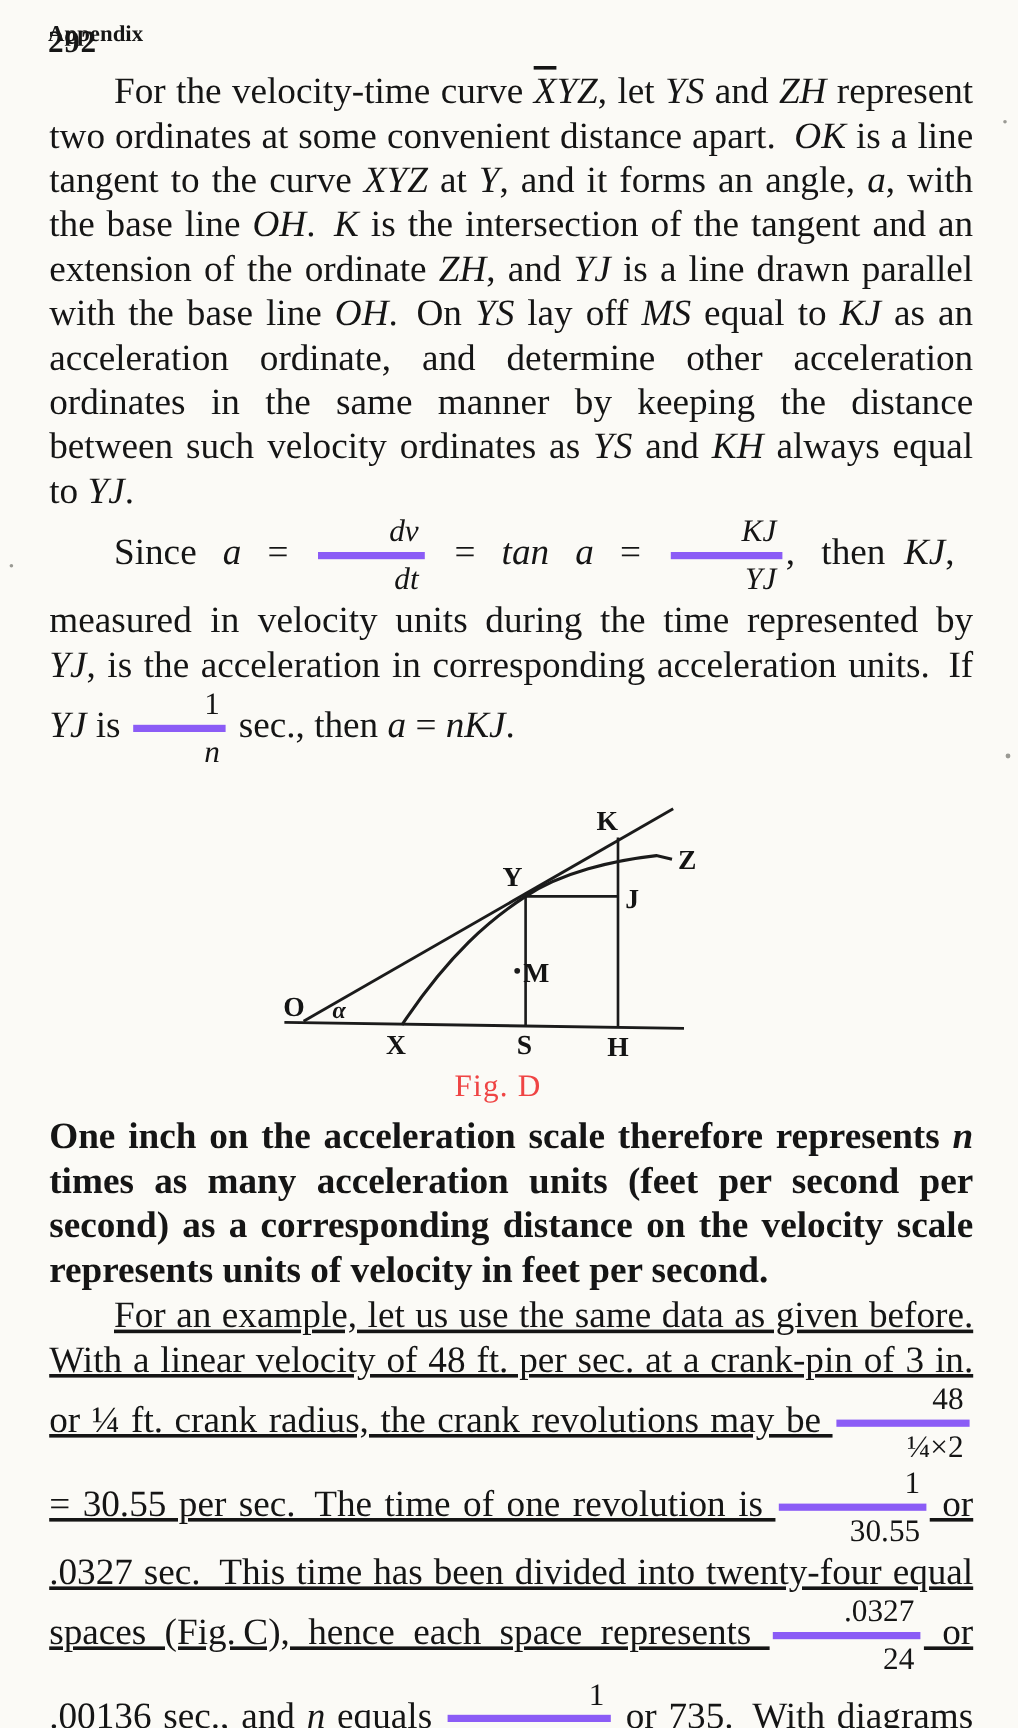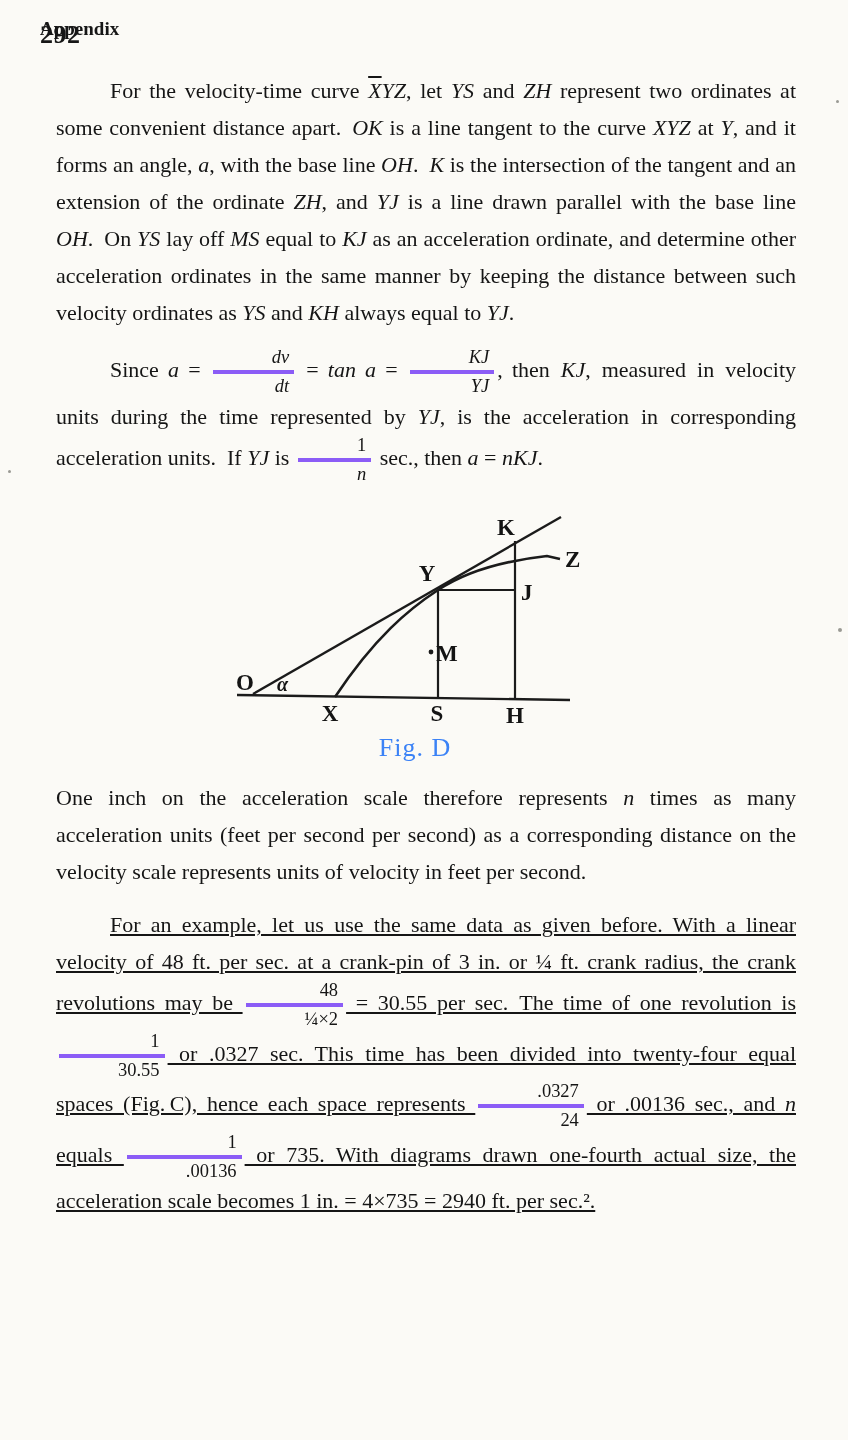--- a/index.html
+++ b/index.html
@@ -23,54 +23,54 @@
   .page-number {
     position: absolute; left: 0; top: 4px;
     font-size: 26px; font-weight: bold;
     letter-spacing: 0.5px;
   }
   .page-title {
     position: absolute; left: 0; right: 40px; top: 2px;
     font-size: 19px; font-weight: bold;
   }
   p.para {
-    margin: 16px;
-    font-size: 22px;
+    margin: 1px;
+    font-size: 31px;
     line-height: 37px;
     text-align: justify;
     color: #151515;
   }
   p.para.indent { text-indent: 54px; }
   .p1 { margin-top: 26px; }
   .p2 { margin-top: 12px; }
-  .p3 { margin-top: 18px; }
+  .p3 { margin-top: 18px; font-weight: bold; }
   .p4 { margin-top: 8px; text-decoration: underline; }
   .it { font-style: italic; }
   .ol { text-decoration: overline; }
   .frac {
     display: inline-block;
     vertical-align: middle;
     text-align: right;
     font-size: 0.84em;
     line-height: 1.15;
     margin: 0 3px;
   }
   .frac .num { display: block; padding: 0 5px 2px; }
-  .frac .den { display: block; border-top: 4px solid #8b5cf6; padding: 2px 5px 0; }
+  .frac .den { display: block; border-top: 6px solid #8b5cf6; padding: 2px 5px 0; }
   .figure-block {
     width: 380px;
     margin: 24px 0 8px 185px;
     text-align: center;
   }
   .figure-block svg { display: block; }
   .fig-caption {
     font-size: 26px;
     margin-top: 2px;
     letter-spacing: 1px;
-    color: #3b82f6;
+    color: #ef4444;
   }
   .fig-label {
     font-family: "Liberation Serif", serif;
     font-size: 23px;
     font-weight: bold;
     fill: #141414;
   }
   .fig-label-alpha {
     font-family: "Liberation Serif", serif;
     font-size: 20px;

